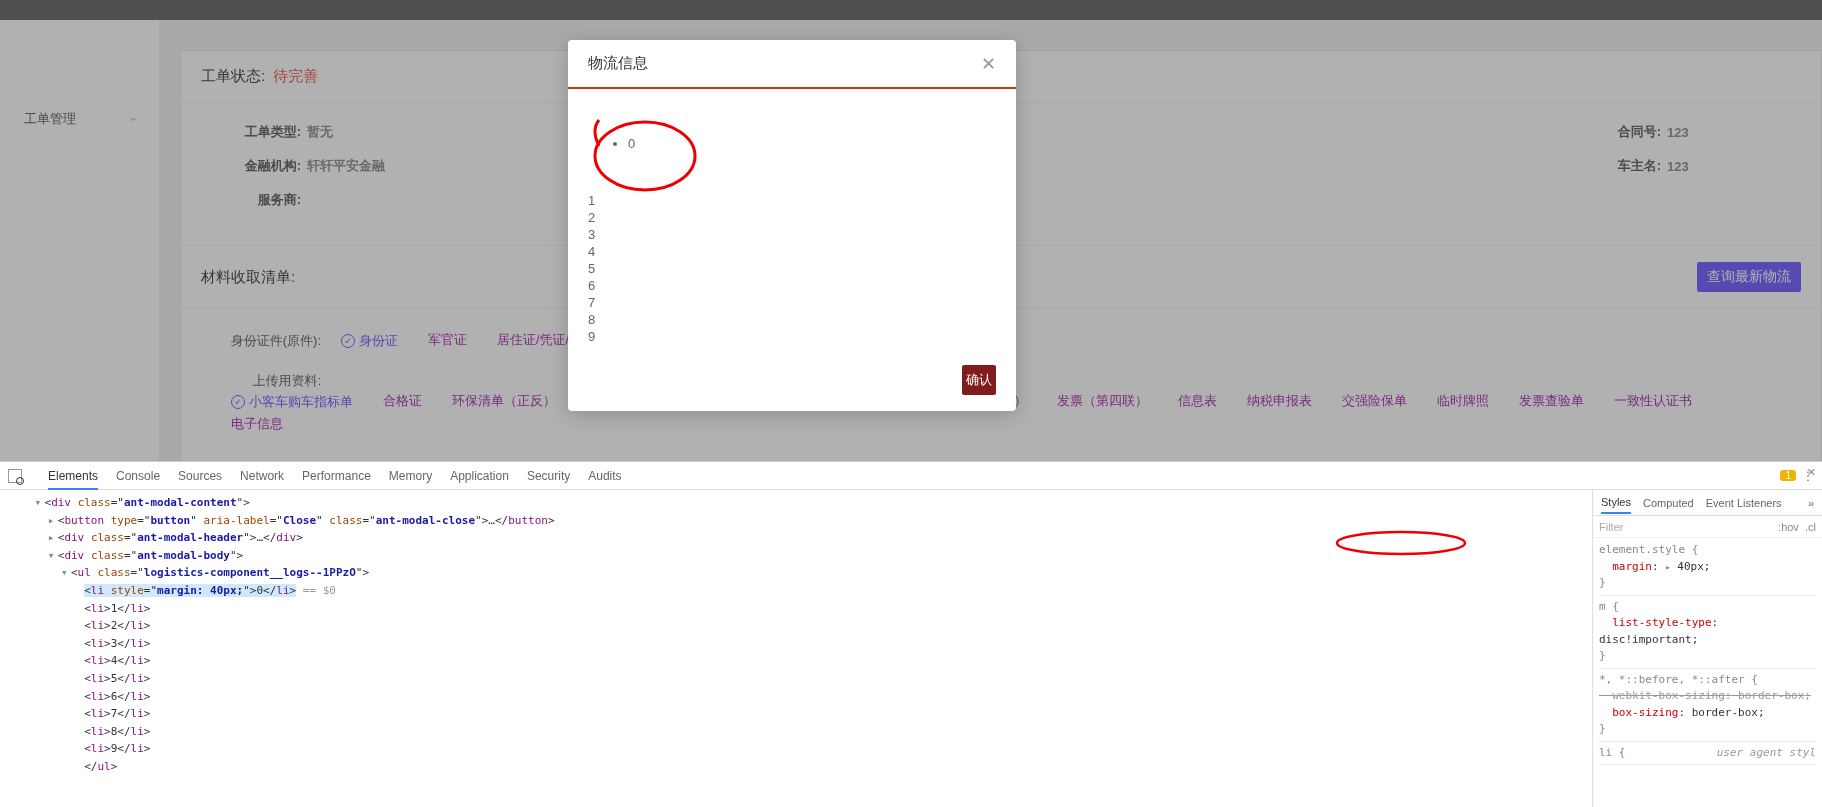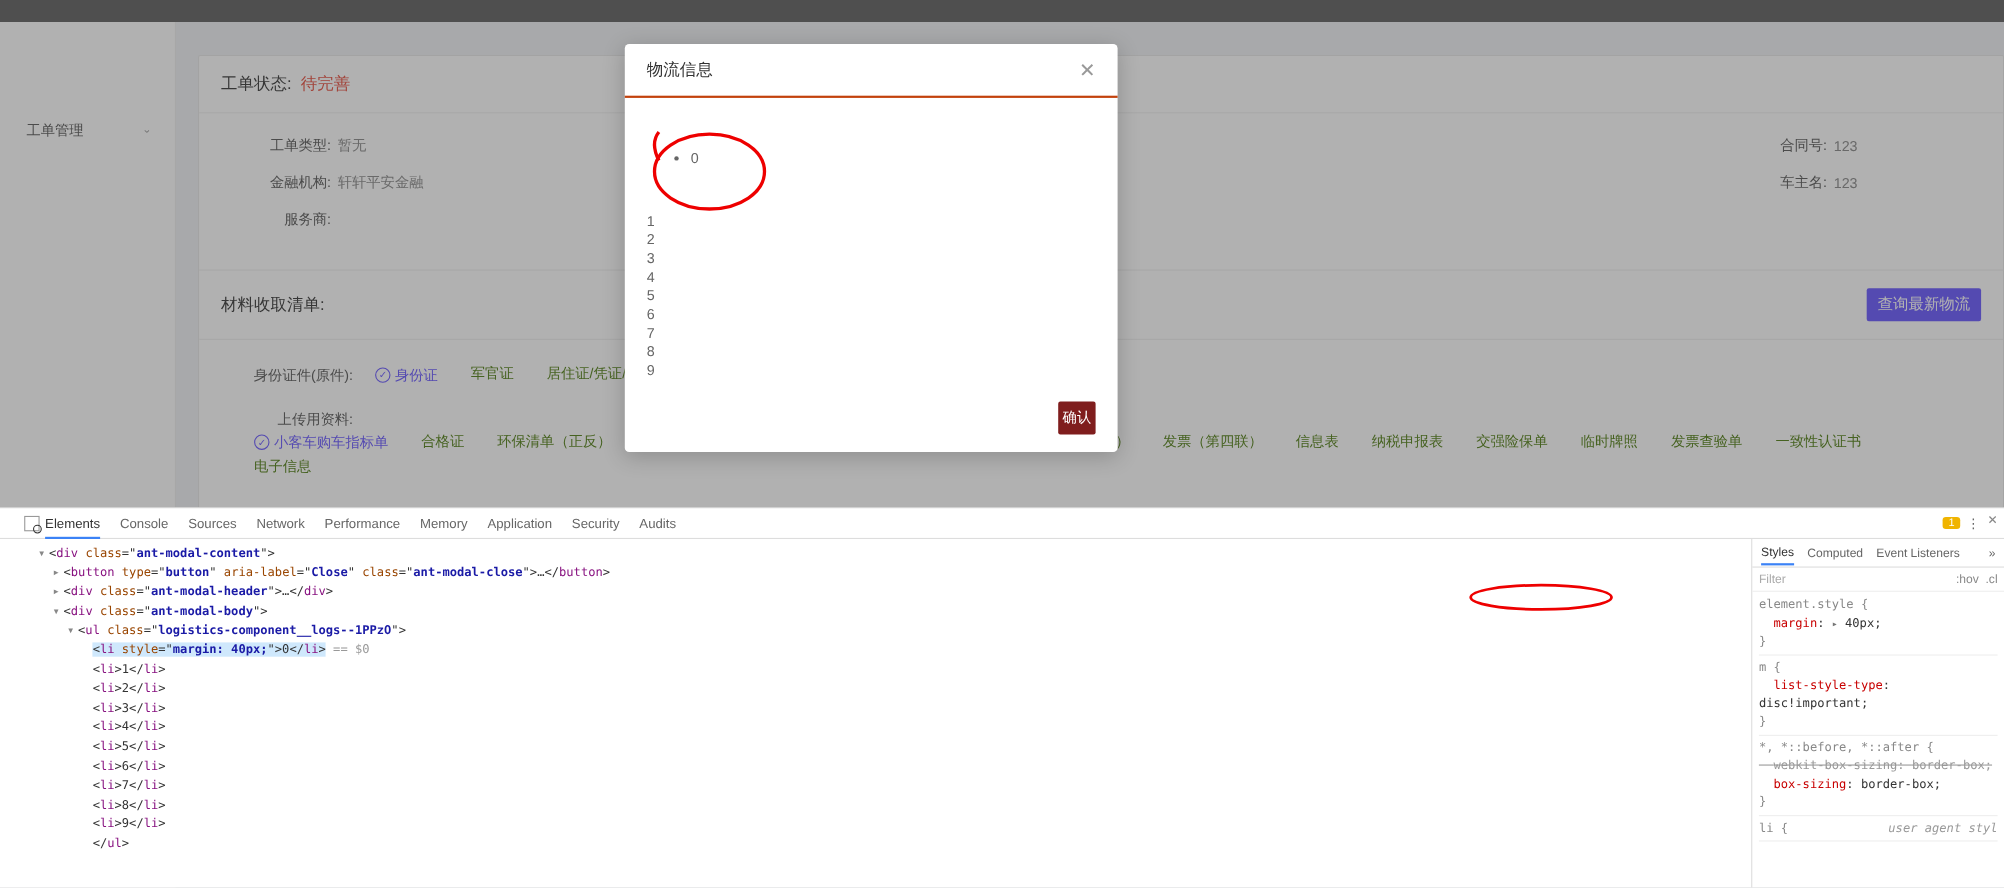--- a/index.html
+++ b/index.html
@@ -16,53 +16,53 @@
   .sidebar-item { padding: 10px 24px; display: flex; justify-content: space-between; align-items: center; color: #555; cursor: pointer; }
   .sidebar-item .chev { transform: rotate(90deg); font-size: 10px; color: #999; }
 
   .main { flex: 1; padding: 30px 0 12px 20px; }
   .card { background: #fff; border: 1px solid #e8e8e8; border-radius: 2px; }
   .section-head { padding: 16px 20px; border-bottom: 1px solid #f0f0f0; font-size: 15px; color: #333; }
   .status-val { color: #e74c3c; margin-left: 4px; }
 
   .form-block { padding: 20px 40px; border-bottom: 1px solid #f0f0f0; }
   .row { display: flex; margin-bottom: 16px; }
-  .field { display: flex; align-items: center; min-width: 520px; }
+  .field { display: flex; align-items: center; min-width: 520px; font-weight: bold; }
   .field-right { margin-left: auto; min-width: 200px; }
   .label { color: #555; text-align: right; min-width: 80px; margin-right: 6px; }
   .val { color: #888; }
 
   .section-sub { padding: 16px 20px; border-bottom: 1px solid #f0f0f0; font-size: 15px; display: flex; align-items: center; }
   .sub-btn { margin-left: auto; background: #6554ff; color: #fff; border: none; padding: 6px 10px; border-radius: 2px; font-size: 14px; }
 
   .docs-block { padding: 20px 40px; }
   .doc-row { display: flex; align-items: center; margin-bottom: 20px; flex-wrap: wrap; }
   .doc-label { color: #555; min-width: 100px; text-align: right; margin-right: 10px; }
-  .tag { display: inline-flex; align-items: center; color: #4d7c0f; padding: 2px 10px; margin-right: 10px; font-size: 13px; }
+  .tag { display: inline-flex; align-items: center; color: #a21caf; padding: 2px 10px; margin-right: 10px; font-size: 13px; }
   .tag.sel { color: #6554ff; }
   .tag.sel .circ { display: inline-flex; align-items: center; justify-content: center; width: 14px; height: 14px; border: 1.5px solid #6554ff; border-radius: 50%; margin-right: 4px; font-size: 9px; }
 
   
   .modal { position: absolute; z-index: 10; left: 568px; top: 40px; width: 448px; background: #fff; border-radius: 4px; box-shadow: 0 4px 20px rgba(0,0,0,0.2); }
   .modal-head { padding: 14px 20px; border-bottom: 2px solid #c2410c; display: flex; align-items: center; font-size: 15px; }
   .modal-close { margin-left: auto; cursor: pointer; color: #999; font-size: 18px; line-height: 1; }
   .modal-body { padding: 6px 20px 10px 20px; }
   .log-list { list-style: none; }
   .log-list li { padding: 1px 0; color: #666; font-size: 13px; }
   .log-list li.first { margin: 40px; list-style: disc; display: list-item; margin-left: 40px; }
   .modal-foot { padding: 10px 20px 16px; display: flex; }
   .ok-btn { margin-left: auto; background: #7f1d1d; color: #fff; border: none; padding: 6px 4px; border-radius: 2px; font-size: 13px; }
 
   .annot1 { position: absolute; z-index: 20; left: 575px; top: 116px; width: 130px; height: 86px; pointer-events:none; }
   .annot1 svg { overflow: visible; }
   .annot2 { position: absolute; z-index: 20; left: 1335px; top: 530px; width: 132px; height: 26px; pointer-events:none; }
 
   
   .devtools { position: absolute; left: 0; right: 0; bottom: 0; height: 346px; background: #fff; border-top: 1px solid #ccc; display: flex; flex-direction: column; font-family: Menlo, Consolas, monospace; font-size: 11px; color: #333; z-index: 15; }
-  .dt-bar { height: 28px; border-bottom: 1px solid #ddd; display: flex; align-items: center; padding: 0 22px; gap: 5px; font-family: -apple-system, sans-serif; font-size: 12px; color: #666; }
+  .dt-bar { height: 28px; border-bottom: 1px solid #ddd; display: flex; align-items: center; padding: 0 8px; gap: 26px; font-family: -apple-system, sans-serif; font-size: 12px; color: #666; }
   .dt-bar .sel { color: #333; border-bottom: 2px solid #3b82f6; padding-bottom: 5px; margin-bottom: -6px; }
   .dt-bar .right { margin-left: auto; display:flex; align-items:center; gap:6px;}
   .err-badge { background:#f0b400; color:#fff; border-radius:3px; padding:0 5px; font-size:10px;}
   .dt-body { flex: 1; display: flex; overflow: hidden; }
   .dt-dom { flex: 1; padding: 4px 8px; overflow: auto; line-height: 1.6; }
   .dt-dom .ln { white-space: pre; }
   .dt-dom .tri::before { content: "▸"; color: #888; margin-right: 2px; display:inline-block; width:8px;}
   .dt-dom .tri.open::before { content: "▾"; }
   .tagc { color: #881280; }
   .attr { color: #994500; }

